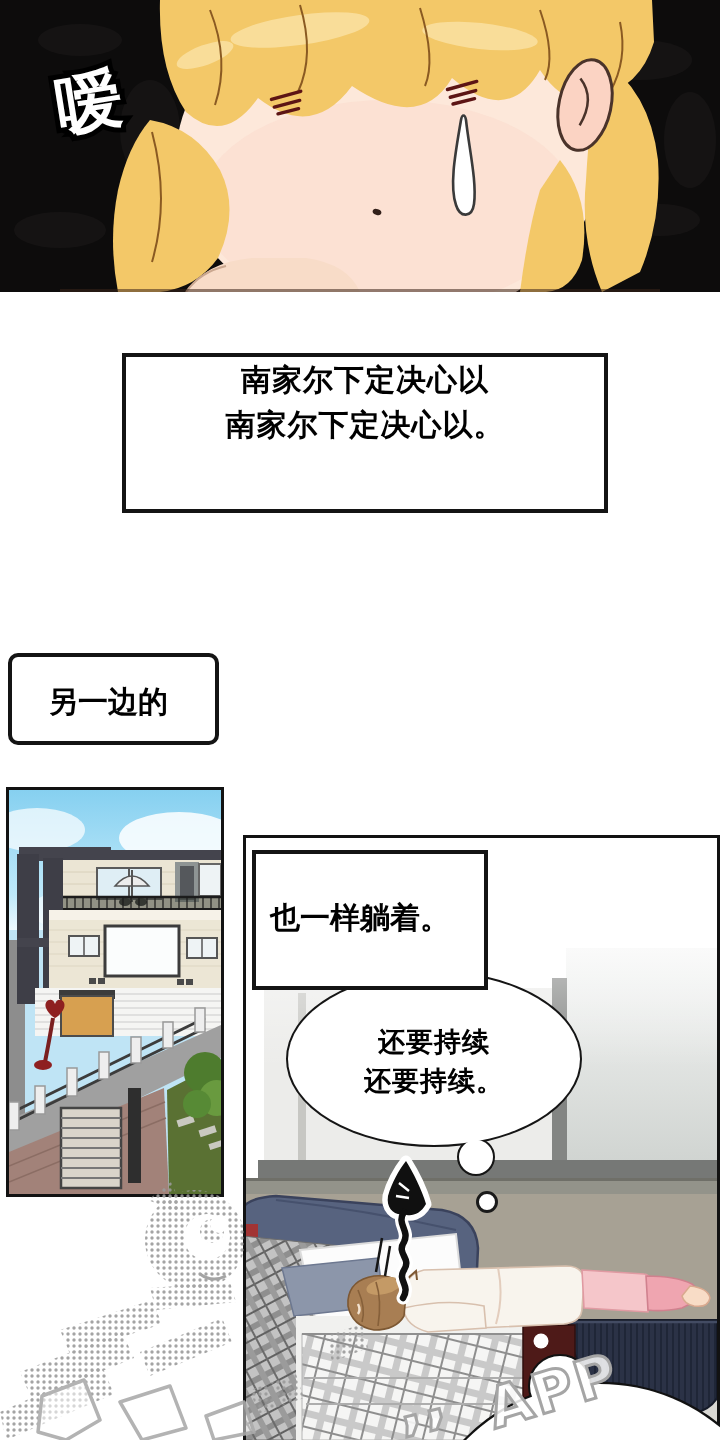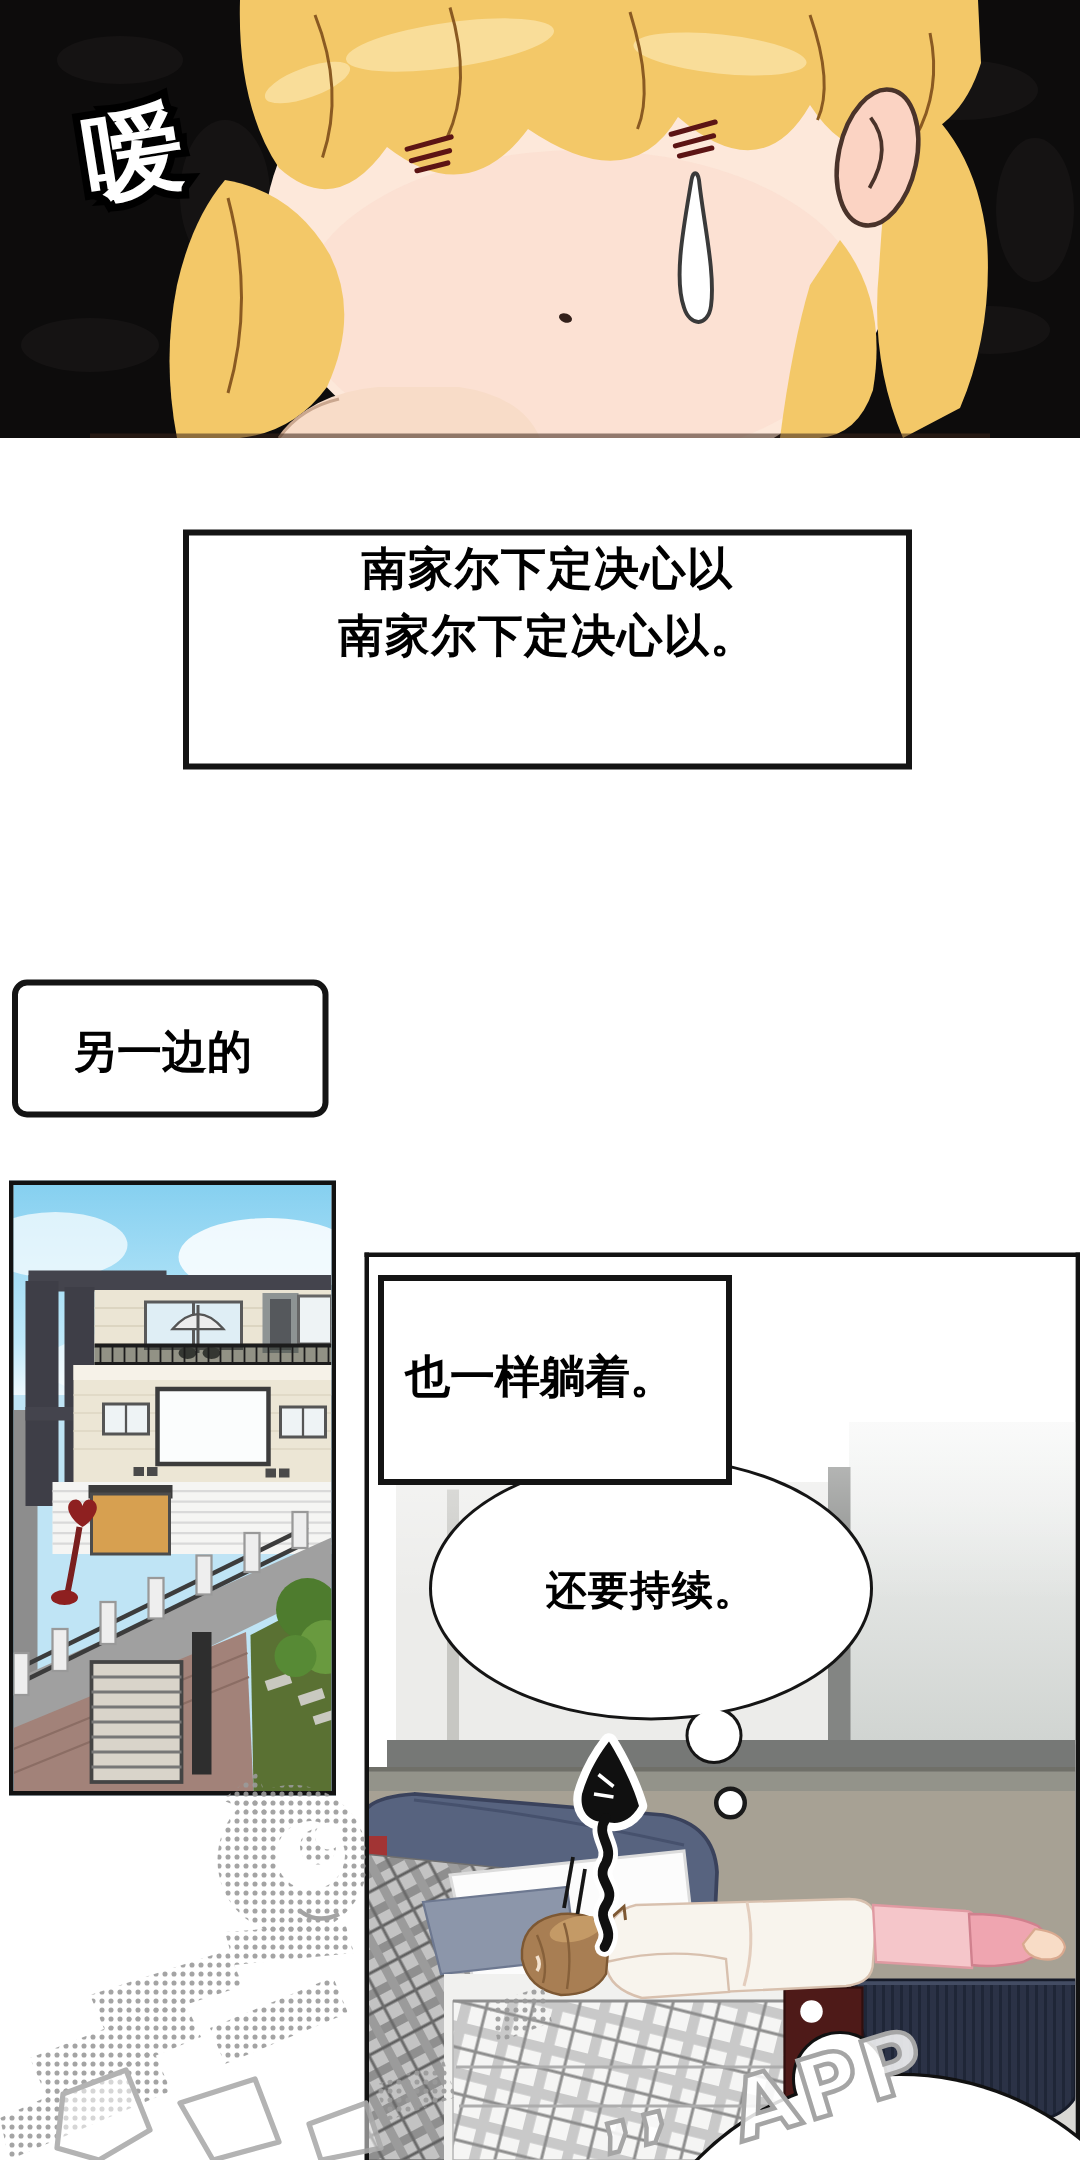--- a/index.html
+++ b/index.html
@@ -343,20 +343,21 @@
     </g>
     <g>
       <circle cx="600" cy="1572" r="188" fill="#ffffff" stroke="#111111" stroke-width="4.5"></circle>
       <circle cx="560" cy="1386" r="30" fill="#ffffff" stroke="#111111" stroke-width="4"></circle>
       <circle cx="600" cy="1572" r="188" fill="#ffffff"></circle>
       <circle cx="560" cy="1386" r="30" fill="#ffffff"></circle>
     </g>
   </svg>
 
   <div class="abs thought-text">
+    <span>还要持续</span>
     <span>还要持续。</span>
   </div>
 
   <svg class="abs watermark" viewBox="0 0 720 1440">
     <defs>
       <pattern id="wmdots" width="6" height="6" patternUnits="userSpaceOnUse">
         <circle cx="2" cy="2" r="1.7" fill="#9b9b9b"></circle>
       </pattern>
     </defs>
     <g>

